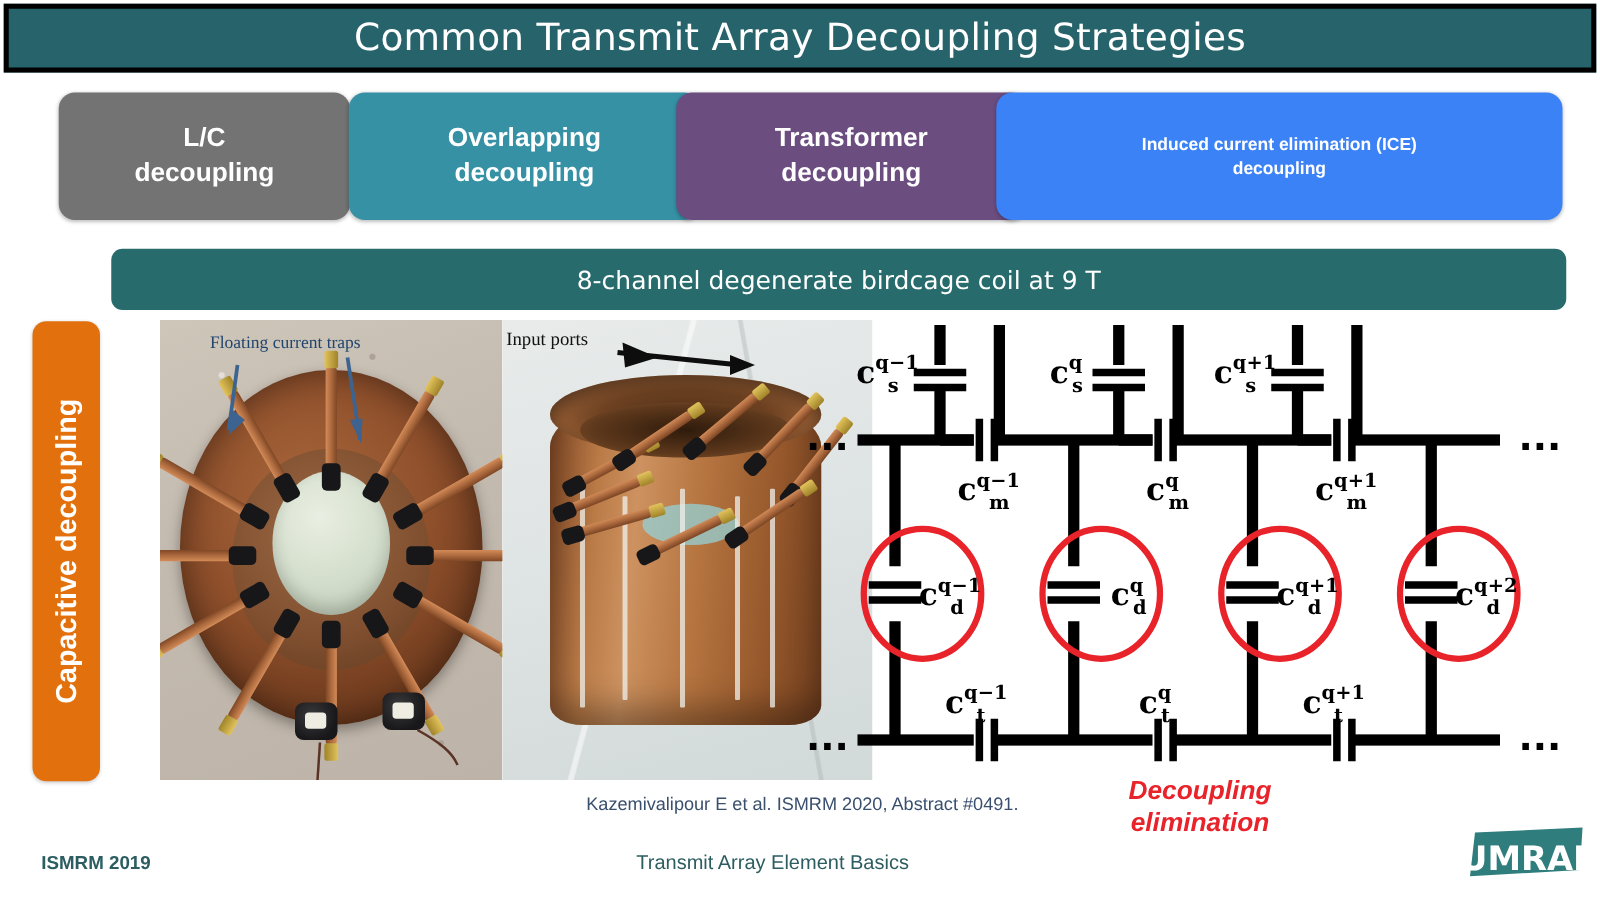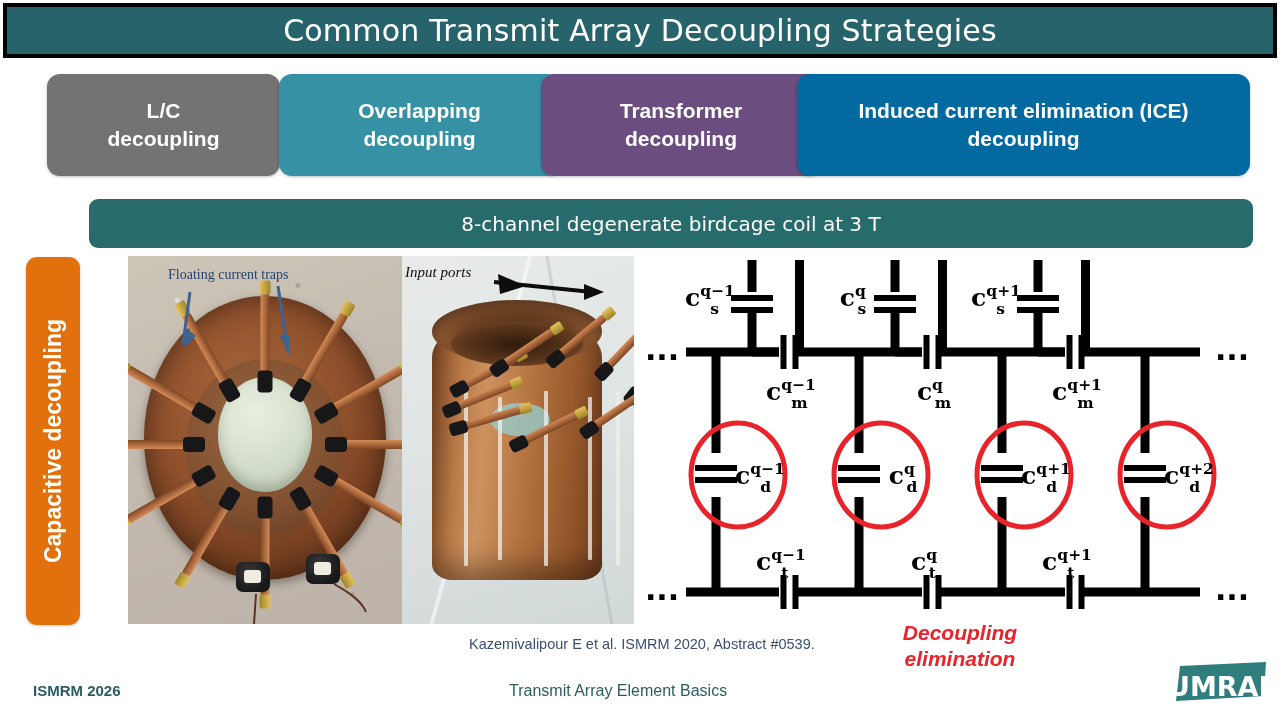--- a/index.html
+++ b/index.html
@@ -28,21 +28,21 @@
   .chip{
     position:absolute;top:0;height:102px;border-radius:13px;
     display:flex;align-items:center;justify-content:center;text-align:center;
     color:#ffffff;font-weight:bold;font-size:21px;line-height:1.35;
     box-shadow:0 1px 3px rgba(0,0,0,.25);
     box-sizing:border-box;padding:0 8px;
   }
   #chip-lc{left:47px;width:233px;background:#737373;}
   #chip-ov{left:279px;width:281px;background:#3691a5;}
   #chip-tr{left:541px;width:280px;background:#6b4d80;}
-  #chip-ice{left:797px;width:453px;background:#0369a1;font-size:21px;}
+  #chip-ice{left:797px;width:453px;background:#3b82f6;font-size:14px;}
   
   #coil-banner{
     position:absolute;left:89px;top:199px;width:1164px;height:49px;
     background:#276b6c;border-radius:9px;
     display:flex;align-items:center;justify-content:center;
     color:#ffffff;font-size:20px;font-weight:400;
     font-family:"DejaVu Sans","Liberation Sans",sans-serif;
   }
   
   #cap-bar{
@@ -51,21 +51,21 @@
     box-shadow:0 1px 3px rgba(0,0,0,.2);
   }
   #cap-bar .vt{
     position:absolute;left:50%;top:50%;
     transform:translate(-50%,-50%) rotate(-90deg);
     white-space:nowrap;color:#fff;font-weight:bold;font-size:23px;
   }
   
   .photo{position:absolute;overflow:hidden;margin-left:40px;}
   #photo-left{left:88px;top:256px;width:274px;height:368px;}
-  #photo-right{left:362px;top:256px;width:232px;height:368px;font-style:italic;}
+  #photo-right{left:362px;top:256px;width:296px;height:368px;}
 
   
   #photo-left .bg{
     position:absolute;inset:0;
     background:
       radial-gradient(circle at 18% 12%, rgba(255,255,255,.45) 0 2px, transparent 3px),
       radial-gradient(circle at 62% 8%, rgba(120,105,95,.35) 0 2px, transparent 3px),
       radial-gradient(circle at 38% 84%, rgba(255,255,255,.4) 0 2px, transparent 3px),
       radial-gradient(circle at 82% 92%, rgba(120,105,95,.3) 0 2px, transparent 3px),
       radial-gradient(circle at 8% 58%, rgba(130,115,105,.3) 0 2px, transparent 3px),
@@ -218,21 +218,21 @@
   </div>
   <div class="chip" id="chip-ice">
     <span>
       <span>Induced current elimination (ICE)</span><br>
       <span>decoupling</span>
     </span>
   </div>
 </div>
 
 <div id="coil-banner">
-  <span>8-channel degenerate birdcage coil at 3 T</span>
+  <span>8-channel degenerate birdcage coil at 9 T</span>
 </div>
 
 <div id="cap-bar">
   <span class="vt">Capacitive decoupling</span>
 </div>
 
 <div class="photo" id="photo-left">
   <div class="bg"></div>
   <div class="dish"></div>
   <div class="dish-inner"></div>
@@ -399,28 +399,28 @@
       <g>
         <text x="549" y="229" font-family="DejaVu Serif, Liberation Serif, serif" font-size="25" font-weight="bold" fill="#000" text-anchor="middle">c<tspan dy="-10.5" font-size="15.5">q+2</tspan><tspan dy="18" dx="-24.75" font-size="15.5">d</tspan></text>
       </g>
       <text x="22" y="105" font-family="DejaVu Sans, sans-serif" font-size="30" font-weight="bold" fill="#000" text-anchor="middle">...</text>
       <text x="22" y="345" font-family="DejaVu Sans, sans-serif" font-size="30" font-weight="bold" fill="#000" text-anchor="middle">...</text>
       <text x="592" y="105" font-family="DejaVu Sans, sans-serif" font-size="30" font-weight="bold" fill="#000" text-anchor="middle">...</text>
       <text x="592" y="345" font-family="DejaVu Sans, sans-serif" font-size="30" font-weight="bold" fill="#000" text-anchor="middle">...</text>
     </svg>
 </div>
 
-<div id="ref-caption">Kazemivalipour E et al. ISMRM 2020, Abstract #0539.</div>
+<div id="ref-caption">Kazemivalipour E et al. ISMRM 2020, Abstract #0491.</div>
 
 <div id="decoup-caption">
   <span>Decoupling</span><br>
   <span>elimination</span>
 </div>
 
-<div id="footer-left">ISMRM 2026</div>
+<div id="footer-left">ISMRM 2019</div>
 <div id="footer-center">Transmit Array Element Basics</div>
 
 <div id="umram-logo">
   <svg width="104" height="50" viewBox="0 0 104 50">
     <polygon points="14,6 100,2 98,36 10,41" fill="#2f7d7d"></polygon>
     <text id="umram-text" x="2" y="36" font-family="DejaVu Sans, Liberation Sans, sans-serif" font-size="27" font-weight="bold" fill="#ffffff">UMRAM</text>
   </svg>
 </div>
 
 </body></html>

